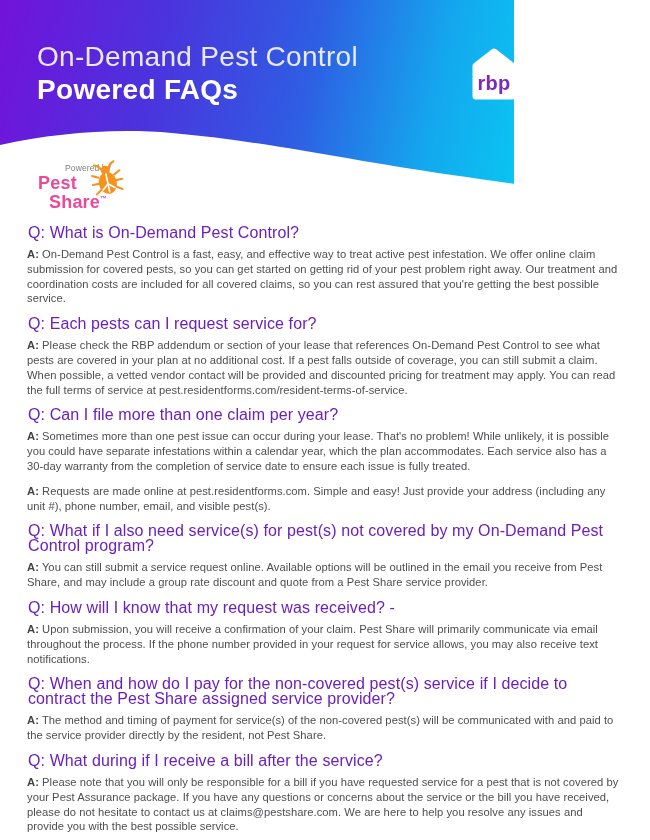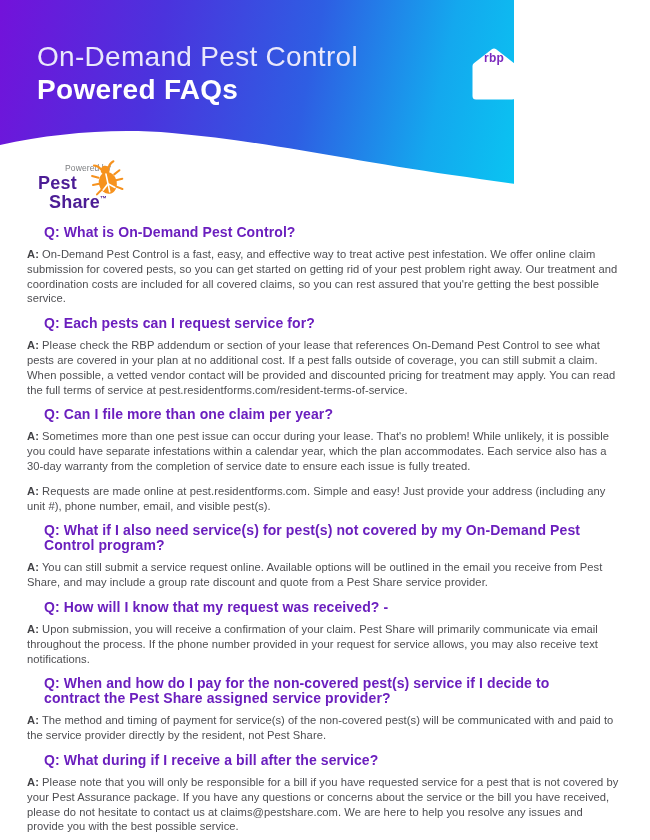--- a/index.html
+++ b/index.html
@@ -13,38 +13,38 @@
     background:linear-gradient(102deg,#7312da 0%,#4b33dd 30%,#2e5ee3 58%,#14a8ee 82%,#09c6f2 100%);
   }
   .wave { position:absolute; left:0; bottom:0; width:650px; height:92px; display:block; }
   .hero-titles { position:absolute; left:37px; top:40px; }
   .title1 { font-size:28px; line-height:33px; font-weight:400; color:#eae8fb; letter-spacing:.3px; }
   .title2 { font-size:28px; line-height:33px; font-weight:800; color:#ffffff; letter-spacing:.3px; }
   .rbp-group { position:absolute; left:471px; top:47px; display:flex; align-items:flex-start; }
   .rbp-badge { position:relative; width:46px; height:56px; }
   .rbp-badge svg { display:block; }
   .rbp-text {
-    position:absolute; left:0; top:4px; width:46px; text-align:center;
-    font-weight:700; font-size:12px; color:#7b2abe; letter-spacing:.2px;
+    position:absolute; left:0; top:25px; width:46px; text-align:center;
+    font-weight:700; font-size:20px; color:#7b2abe; letter-spacing:.2px;
   }
   .sn-block { margin-left:10px; margin-top:14px; color:#ffffff; display:flex; }
   .sn-by { font-size:7px; font-weight:600; margin:1px 2px 0 0; }
   .sn-lines { font-size:13.5px; font-weight:700; line-height:11.5px; letter-spacing:-.2px;margin-top:28px; }
   .sn-line2 { margin-left:7px; }
   
   .powered { position:absolute; left:38px; top:163px; z-index:3; width:100px; }
   .powered-label { font-size:8.5px; color:#7c7e80; font-weight:500; letter-spacing:.1px; margin-bottom:2px;text-align:center; }
-  .ps-word1, .ps-word2 { font-size:18px; font-weight:800; color:#4c1d95; line-height:16px; letter-spacing:.2px; }
+  .ps-word1, .ps-word2 { font-size:18px; font-weight:800; color:#ec4899; line-height:16px; letter-spacing:.2px; }
   .ps-word2 { margin-left:11px; }
   .ps-tm { font-size:7px; vertical-align:super; font-weight:700; }
   .bug { position:absolute; left:52px; top:-2px; transform:rotate(-12deg); }
   
   .faq-list { position:absolute; left:27px; top:225px; width:594px; }
   .faq-q {
-    margin:0 17px 7px; font-size:14px; font-weight:700; color:#6b1fbe;
+    margin:0 1px 7px; font-size:16px; font-weight:400; color:#6b1fbe;
     line-height:15px; letter-spacing:.1px;
   }
   .faq-a {
     margin:0 0 10px; font-size:11.2px; font-weight:400; color:#4e4e52;
     line-height:14.8px; letter-spacing:.05px;
   }
   .a-label { font-weight:700; color:#434347; }
 </style>
 </head>
 <body>

